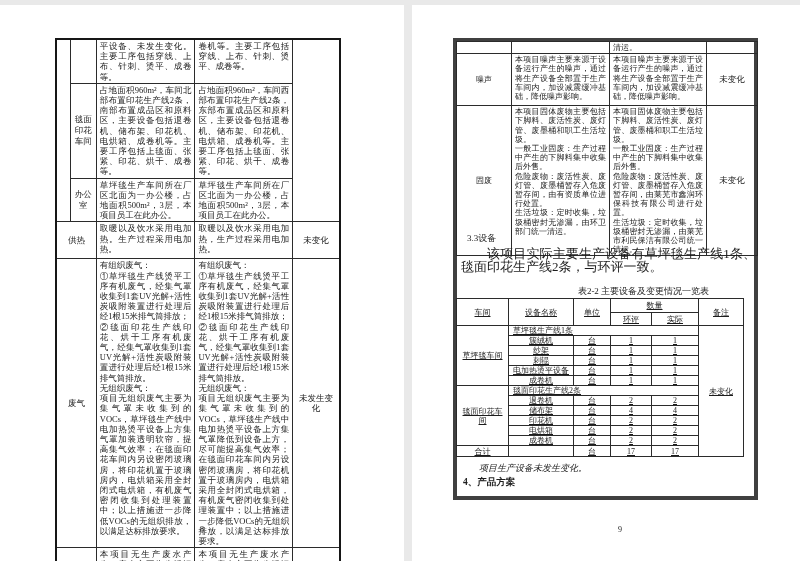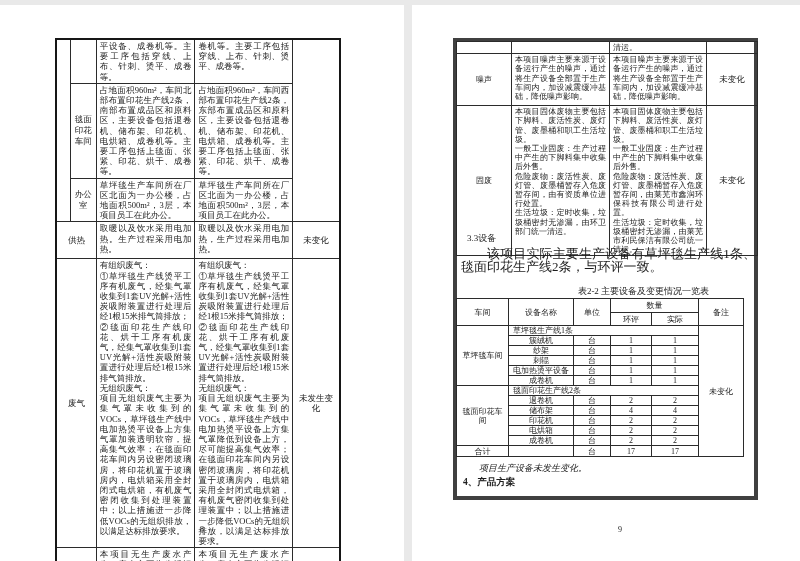--- a/index.html
+++ b/index.html
@@ -25,21 +25,21 @@
             border:4px solid #404040; }
   #rtable { width:301px; margin:-1px 0 0 -1px; }
   #rtable td { font-size:8px; line-height:9.2px; text-align:justify; }
   #rtable td.lbl { text-align:center; vertical-align:middle; }
   #rtable td.rm  { text-align:center; vertical-align:middle; font-size:8.5px; }
 
   .h33 { position:absolute; left:10px; top:190px; font-size:9px; font-weight:normal; }
   .p33 { position:absolute; left:4px; top:205px; width:295px; font-size:13px;
          line-height:13px; text-indent:2em; text-align:justify; }
   .cap22 { position:absolute; left:0; top:243px; width:301px; text-align:center; font-size:9px;margin-left:36px; }
-  #t22 { position:absolute; left:-1px; top:256px; width:288px; border:1.5px solid #161616; }
+  #t22 { position:absolute; left:-1px; top:256px; width:288px; border:1.5px solid #161616;text-decoration:underline; }
   #t22 td, #t22 th { font-size:8px; line-height:9px; text-align:center;
                      vertical-align:middle; padding:0 2px; }
   #t22 td.line { text-align:left; padding-left:4px; }
   .after22 { position:absolute; left:4px; top:420px; width:295px; font-size:9px; text-indent:2em;font-style:italic; }
   .h4 { position:absolute; left:6px; top:434px; font-size:9.5px; font-weight:bold; }
   .cap23 { position:absolute; left:0; top:449px; width:301px; text-align:center; font-size:9px; }
 
   .pageno { position:absolute; top:520px; width:100%; text-align:center; font-size:8px; }
   .pageno-r { position:absolute; top:520px; left:206px; font-size:8px; }
 </style>
@@ -52,21 +52,21 @@
         <col style="width:14px">
         <col style="width:26px">
         <col style="width:98px">
         <col style="width:97px">
         <col style="width:47px">
       </colgroup>
     <tbody>
         <tr style="height:30px">
       <td class="lbl" rowspan="3"></td>
       <td class="lbl"></td>
-      <td class="pre">平设备、成卷机等。主要工序包括穿线、上布、针刺、烫平、成卷等。</td>
+      <td class="pre">平设备、未发生变化。主要工序包括穿线、上布、针刺、烫平、成卷等。</td>
       <td class="pre">卷机等。主要工序包括穿线、上布、针刺、烫平、成卷等。</td>
       <td class="rm" rowspan="3"></td>
     </tr>
     <tr style="height:77px">
       <td class="lbl">毯面印花车间</td>
       <td class="pre">占地面积960m²，车间北部布置印花生产线2条，南部布置成品区和原料区，主要设备包括退卷机、储布架、印花机、电烘箱、成卷机等。主要工序包括上毯面、张紧、印花、烘干、成卷等。</td>
       <td class="pre">占地面积960m²，车间西部布置印花生产线2条，东部布置成品区和原料区，主要设备包括退卷机、储布架、印花机、电烘箱、成卷机等。主要工序包括上毯面、张紧、印花、烘干、成卷等。</td>
     </tr>
     <tr style="height:42px">
       <td class="lbl">办公室</td>

